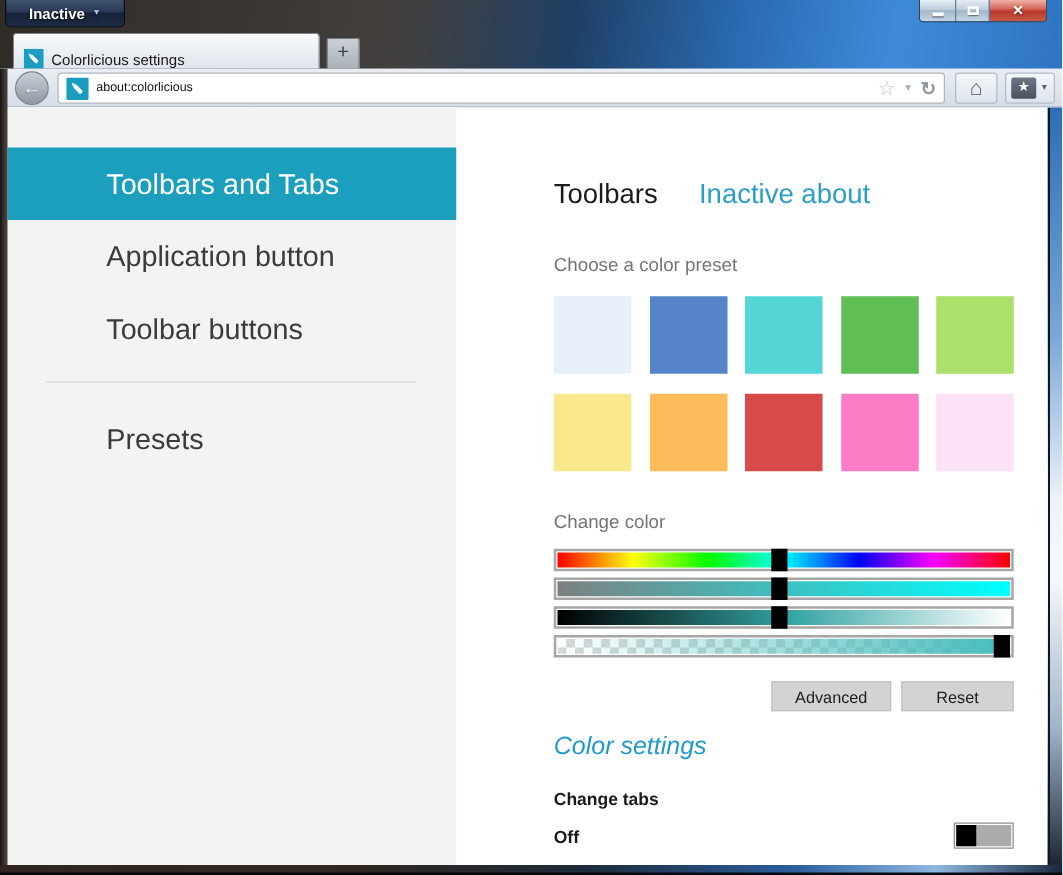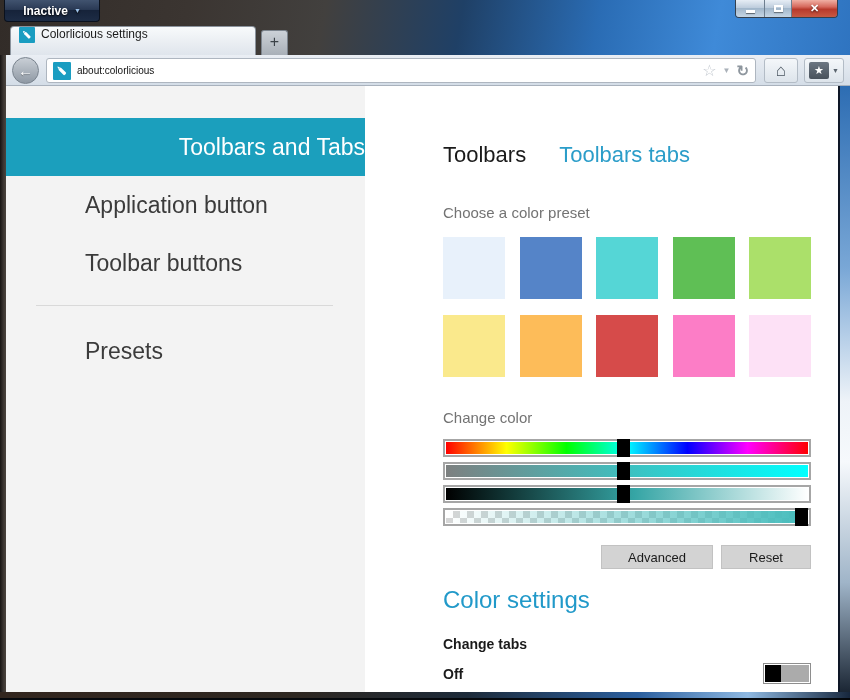--- a/index.html
+++ b/index.html
@@ -22,21 +22,21 @@
     border-right:1px solid #6e7e8f; }
   .win-btn.min { width:29px; } .win-btn.max { width:27px; }
   .win-btn.close { width:45px; border-right:none;
     background:linear-gradient(#f0b0a4 0%,#d6695c 40%,#b83a2c 55%,#c85942 100%); }
   .glyph-min { width:9px; height:3px; background:#fff; box-shadow:0 1px 1px rgba(0,0,0,.5); margin-top:6px; }
   .glyph-max { width:9px; height:7px; border:2px solid #fff; box-shadow:0 1px 1px rgba(0,0,0,.4); }
   .glyph-close { color:#fff; font-size:11px; font-weight:bold; text-shadow:0 1px 2px rgba(0,0,0,.6); }
 
   .tab { position:absolute; left:10px; top:26px; width:246px; height:29px;
     background:linear-gradient(#f8fafb,#e9edf2 60%,#dfe5ec); border:1px solid #8b939d; border-bottom:none;
-    border-radius:4px 4px 0 0; display:flex; align-items:flex-start; padding:0 8px; gap:6px; cursor:pointer; }
+    border-radius:4px 4px 0 0; display:flex; align-items:flex-end; padding:0 8px; gap:6px; cursor:pointer; }
   .tab-title { font-size:12px; color:#1a1a1a; white-space:nowrap; overflow:hidden; }
   .newtab-btn { position:absolute; left:261px; top:30px; width:27px; height:25px;
     background:linear-gradient(#ccd1d7,#a9b0b8); border:1px solid #7d858e; border-bottom:none;
     border-radius:3px 3px 0 0; color:#3c4248; font-size:16px; line-height:22px; text-align:center; cursor:pointer; }
 
   .favicon { width:16px; height:16px; flex:0 0 16px; display:block; }
 
   
   .navbar { position:absolute; left:0; top:55px; width:850px; height:31px;
     background:linear-gradient(#eaeef4,#d4dde7); border-bottom:1px solid #a9b2bd; }
@@ -66,21 +66,21 @@
     box-shadow:inset 2px 0 0 #0e1726; }
   .edge-bottom { position:absolute; left:0; bottom:0; width:850px; height:8px;
     background:linear-gradient(to right,#33261e 0%,#2e2721 35%,#1d2b3a 55%,#2b5f9e 75%,#8fb9e2 88%,#17273d 100%);
     box-shadow:inset 0 -2px 0 #05080c; }
 
   
   .content { position:absolute; left:6px; top:86px; right:12px; bottom:8px; display:flex; background:#fff; }
   .sidebar { width:359px; background:#f3f3f3; padding-top:32px; flex:0 0 359px; }
   .side-item { height:58px; line-height:58px; padding-left:79px; font-size:23px; font-weight:300; color:#3b3b3b;
     cursor:pointer; white-space:nowrap; }
-  .side-item.selected { color:#fff;text-align:right; }
+  .side-item.selected { color:#fff; }
   .side-divider { height:1px; background:#d9d9d9; margin:13px 32px 16px 30px; }
 
   .main { flex:1; padding:56px 0 0 78px; }
   .main-inner { width:368px; }
   .head-row { display:flex; gap:33px; align-items:baseline; }
   .head-tab { font-size:22px; font-weight:300; cursor:pointer;text-align:right; }
   .head-tab.active { color:#1a1a1a; }
   .head-tab.inactive { }
   .section-label { font-size:15px; color:#737373; margin-top:36px; }
   .swatch-grid { margin-top:16px; display:grid; grid-template-columns:repeat(5,62px); column-gap:14.5px; row-gap:16px; }
@@ -92,23 +92,23 @@
   .checker-bg {
     background-color:#fff;
     background-image:linear-gradient(45deg,#d6d6d6 25%,transparent 25%,transparent 75%,#d6d6d6 75%),
                      linear-gradient(45deg,#d6d6d6 25%,transparent 25%,transparent 75%,#d6d6d6 75%);
     background-size:14px 14px; background-position:0 0,7px 7px; }
   .slider-handle { position:absolute; top:-2px; bottom:-2px; width:13px; background:#000; z-index:2; cursor:ew-resize; }
 
   .btn-row { margin-top:19px; display:flex; justify-content:flex-end; gap:8px; }
   .btn { height:24px; background:#d3d3d3; border:1px solid #c2c2c2; font-size:13px; color:#1a1a1a;
     font-family:"Liberation Sans",sans-serif; cursor:pointer; }
-  .btn.advanced { width:112px; } .btn.reset { width:90px; }
-
-  .cs-heading { margin-top:17px; font-size:24px; font-weight:300; }
+  .btn.advanced { width:96px; } .btn.reset { width:90px; }
+
+  .cs-heading { margin-top:17px; font-size:20px; font-weight:300;font-style:italic; }
   .rt-label { margin-top:22px; font-size:14px; font-weight:bold; color:#1a1a1a; }
   .rt-row { margin-top:11px; display:flex; align-items:center; justify-content:space-between; }
   .rt-value { font-size:14px; font-weight:bold; color:#1a1a1a; }
   .toggle { position:relative; width:48px; height:21px; border:1px solid #8e8e8e; background:#fff; padding:1px; cursor:pointer; }
   .toggle-track { width:100%; height:100%; background:#ababab; }
   .toggle-handle { position:absolute; left:1px; top:1px; width:16px; height:17px; background:#000; }
 </style>
 </head>
 <body>
 
@@ -170,21 +170,21 @@
         <div class="side-item selected" style="background: rgb(27, 159, 189);">Toolbars and Tabs</div>
         <div class="side-item">Application button</div>
         <div class="side-item">Toolbar buttons</div>
         <div class="side-divider"></div>
         <div class="side-item">Presets</div>
       </nav>
     <div class="main">
       <div class="main-inner">
         <div class="head-row">
           <span class="head-tab active" id="tab-toolbars">Toolbars</span>
-          <span class="head-tab inactive" id="tab-inactive" style="color: rgb(43, 157, 201);">Toolbars tabs</span>
+          <span class="head-tab inactive" id="tab-inactive" style="color: rgb(43, 157, 201);">Inactive about</span>
         </div>
 
         <div class="section-label">Choose a color preset</div>
         <div class="swatch-grid" id="swatch-grid">
             <div class="swatch" style="background: rgb(232, 241, 251);"></div>
             <div class="swatch" style="background: rgb(85, 132, 200);"></div>
             <div class="swatch" style="background: rgb(85, 214, 214);"></div>
             <div class="swatch" style="background: rgb(95, 191, 85);"></div>
             <div class="swatch" style="background: rgb(171, 224, 106);"></div>
             <div class="swatch" style="background: rgb(250, 233, 140);"></div>

